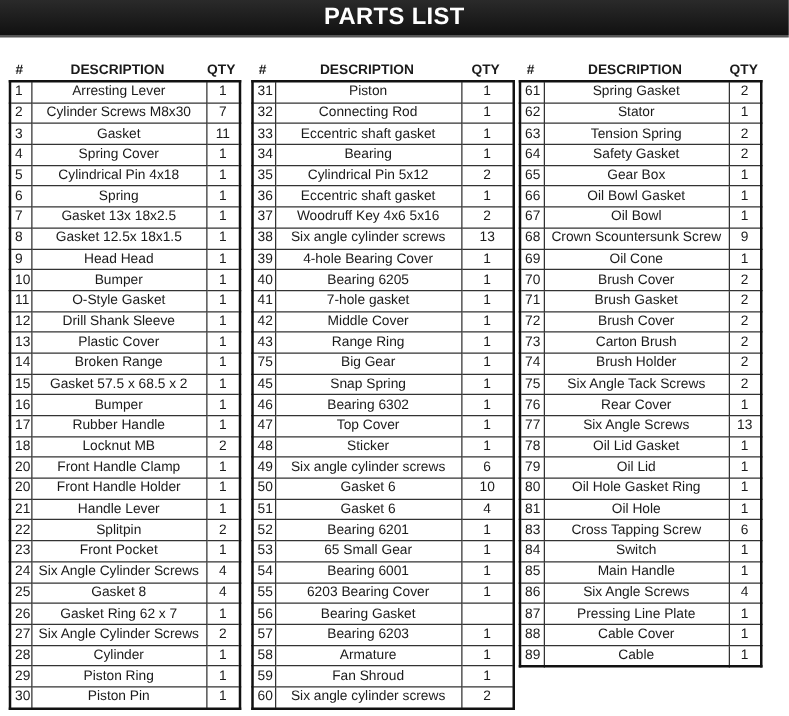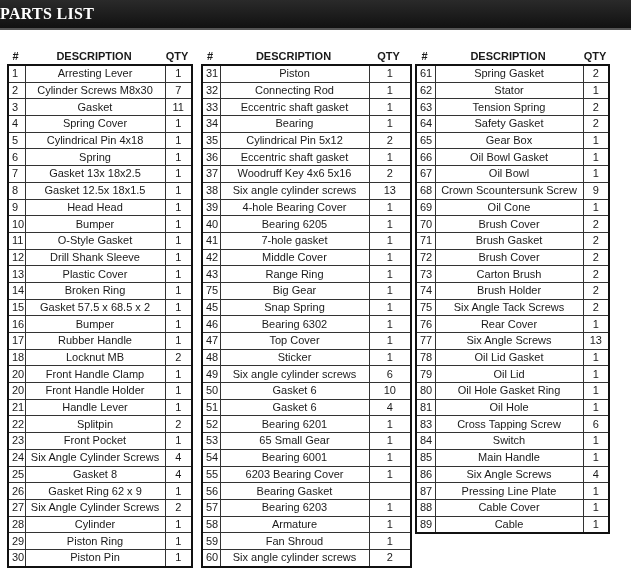--- a/index.html
+++ b/index.html
@@ -1,21 +1,21 @@
 <!DOCTYPE html>
 <html><head>
 <meta charset="utf-8">
 <style>
   html, body { margin:0; padding:0; background:#ffffff; }
   body { width:631px; height:573px; position:relative; overflow:hidden;
          font-family:"Liberation Sans", sans-serif; color:#1a1a1a; }
   .titlebar { position:absolute; left:0; top:0; width:631px; height:28px;
               background:linear-gradient(#2a2a2a,#111111); border-bottom:2px solid #555; }
-  .titlebar span { display:block; color:#fff; font-weight:bold;
-                   font-size:16px; line-height:28px; letter-spacing:0.3px;font-family:Liberation Serif, serif; }
+  .titlebar span { display:block; text-align:center; color:#fff; font-weight:bold;
+                   font-size:19px; line-height:28px; letter-spacing:0.3px; }
   .block { position:absolute; top:48px; }
   .hdr { display:flex; height:16px; font-size:11px; font-weight:bold; align-items:center; }
   .hdr div { text-align:center; }
   table { border-collapse:collapse; border:2px solid #111; table-layout:fixed; }
   td { border:1px solid #333; height:15.7px; padding:0; font-size:11px;
        text-align:center; white-space:nowrap; overflow:hidden; line-height:15px; }
   td.num { text-align:left; padding-left:3px; }
 </style>
 </head>
 <body>
@@ -97,21 +97,21 @@
           <td>Drill Shank Sleeve</td>
           <td>1</td>
         </tr>
         <tr>
           <td class="num">13</td>
           <td>Plastic Cover</td>
           <td>1</td>
         </tr>
         <tr>
           <td class="num">14</td>
-          <td>Broken Ring</td>
+          <td>Broken Range</td>
           <td>1</td>
         </tr>
         <tr>
           <td class="num">15</td>
           <td>Gasket 57.5 x 68.5 x 2</td>
           <td>1</td>
         </tr>
         <tr>
           <td class="num">16</td>
           <td>Bumper</td>
@@ -157,21 +157,21 @@
           <td>Six Angle Cylinder Screws</td>
           <td>4</td>
         </tr>
         <tr>
           <td class="num">25</td>
           <td>Gasket 8</td>
           <td>4</td>
         </tr>
         <tr>
           <td class="num">26</td>
-          <td>Gasket Ring 62 x 9</td>
+          <td>Gasket Ring 62 x 7</td>
           <td>1</td>
         </tr>
         <tr>
           <td class="num">27</td>
           <td>Six Angle Cylinder Screws</td>
           <td>2</td>
         </tr>
         <tr>
           <td class="num">28</td>
           <td>Cylinder</td>

